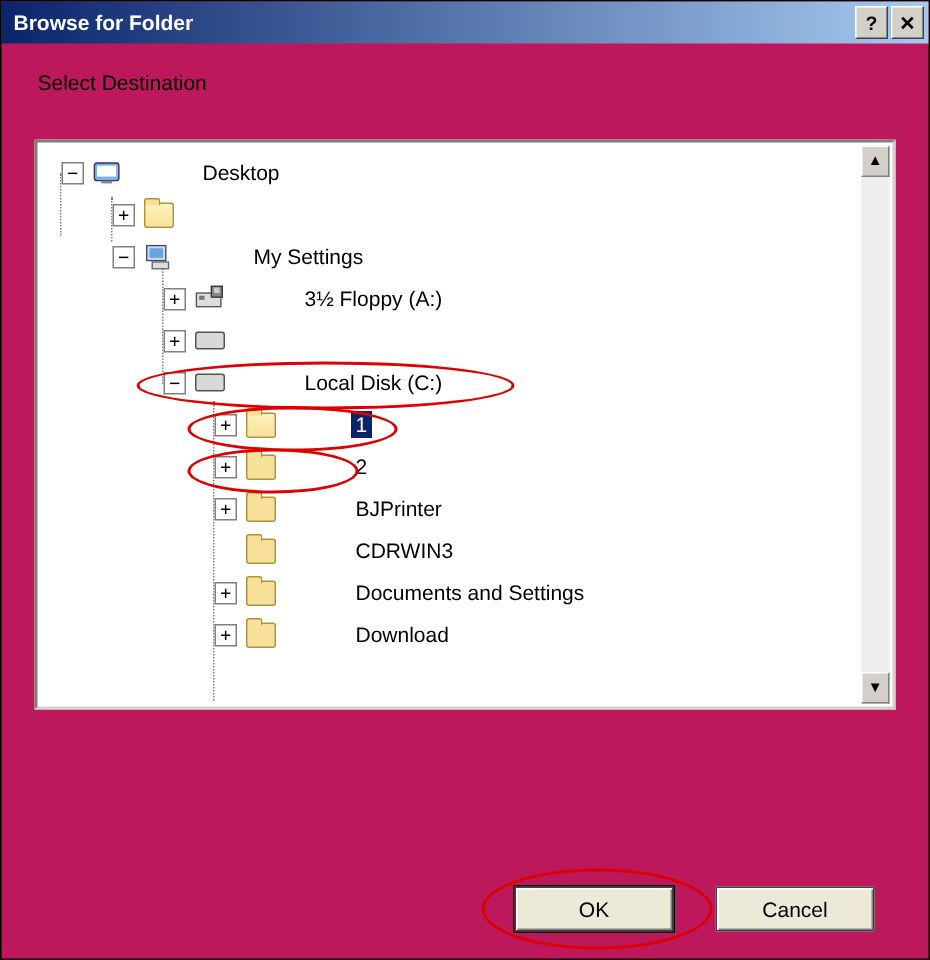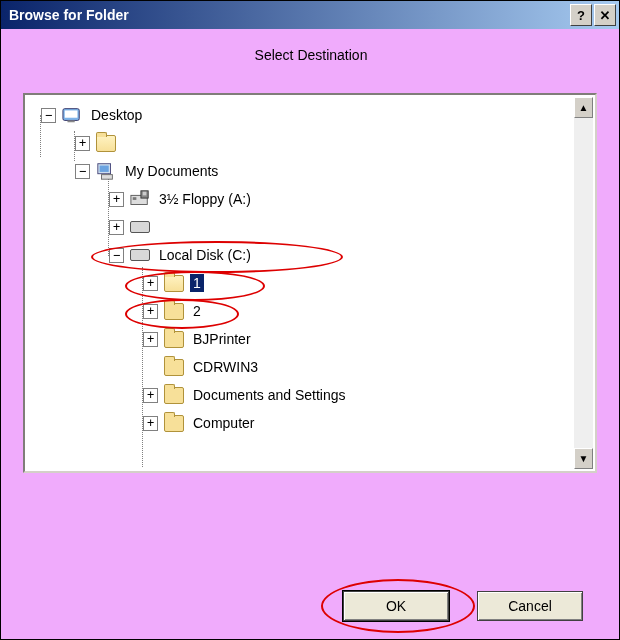--- a/index.html
+++ b/index.html
@@ -1,35 +1,35 @@
 <!DOCTYPE html>
 <html><head>
 <meta charset="utf-8">
 <style>
   html,body{margin:0;padding:0;font-family:Tahoma,Arial,sans-serif;font-size:13px;background:#ece9d8;}
-  .window{width:620px;height:640px;box-sizing:border-box;background:#f0abfc;border:1px solid #000;position:relative;}
+  .window{width:620px;height:640px;box-sizing:border-box;background:#be185d;border:1px solid #000;position:relative;}
   .titlebar{height:28px;background:linear-gradient(to right,#0a246a,#a6caf0);color:#fff;display:flex;align-items:center;padding:0 3px 0 8px;font-weight:bold;font-size:14px;}
   .titlebar .title{flex:1;}
   .titlebar .btn{width:20px;height:20px;background:#d4d0c8;border:1px solid #fff;border-right-color:#404040;border-bottom-color:#404040;margin-left:2px;color:#000;display:flex;align-items:center;justify-content:center;font-family:Arial;font-size:13px;font-weight:bold;cursor:default;}
-  .content{padding:18px 22px 0 22px;text-align:center;}
+  .content{padding:18px 22px 0 22px;}
   .instr{margin:0 0 30px 2px;font-size:14px;}
   .tree-wrap{position:relative;}
   .tree{height:380px;background:#fff;border:2px inset #d4d0c8;padding:6px 2px 2px 8px;overflow:hidden;box-sizing:border-box;position:relative;font-size:14px;}
   .scrollbar{position:absolute;right:2px;top:2px;bottom:2px;width:19px;background:#efefef;}
   .sb-btn{position:absolute;left:0;right:0;height:19px;background:#d4d0c8;border:1px solid #fff;border-right-color:#808080;border-bottom-color:#808080;display:flex;align-items:center;justify-content:center;font-size:10px;color:#000;}
   .sb-btn.up{top:0}.sb-btn.dn{bottom:0}
   .row{display:flex;align-items:center;height:28px;position:relative;}
   .tw{width:13px;height:13px;border:1px solid #808080;background:#fff;display:inline-flex;align-items:center;justify-content:center;font-size:12px;line-height:9px;font-family:monospace;margin-right:6px;cursor:default;}
   .dotted-v{position:absolute;border-left:1px dotted #808080;}
   .ico{width:20px;height:18px;margin-right:6px;display:inline-flex;align-items:center;justify-content:center;}
   .folder{width:20px;height:15px;background:#f7e099;border:1px solid #b0923a;border-radius:0 2px 2px 2px;position:relative;}
   .folder.open{background:linear-gradient(#fff2c0,#f7e099);}
   .folder:before{content:"";position:absolute;left:-1px;top:-4px;width:9px;height:4px;background:#f7e099;border:1px solid #b0923a;border-bottom:none;border-radius:2px 2px 0 0;}
   .drive{width:22px;height:10px;background:#d8d8d8;border:1px solid #555;border-radius:2px;}
-  .lbl{white-space:nowrap;padding:1px 3px;}
+  .lbl{white-space:nowrap;padding:1px 3px;margin-left:44px;}
   .lbl.sel{background:#0a246a;color:#fff;}
   .annot{position:absolute;border:2px solid #d00;border-radius:50%;pointer-events:none;}
   .btnbar{position:absolute;left:0;right:0;bottom:18px;display:flex;justify-content:flex-end;gap:28px;padding:0 36px;}
   .btnbar button{width:106px;height:30px;background:#ece9d8;border:1px solid #404040;box-shadow:inset 1px 1px 0 #fff,inset -1px -1px 0 #808080;font-family:inherit;font-size:14px;}
   .btnbar button.default{outline:1px solid #000;outline-offset:0;}
   svg.tiny{width:22px;height:20px;}
 </style>
 </head>
 <body>
 
@@ -73,21 +73,21 @@
 
         <div class="row" style="padding-left:42px">
           <span class="tw">−</span>
           <span class="ico">
             <svg class="tiny" viewBox="0 0 22 20">
                 <rect x="2" y="2" width="14" height="11" fill="#cde" stroke="#447"></rect>
                 <rect x="4" y="4" width="10" height="7" fill="#6aa3e0"></rect>
                 <rect x="6" y="14" width="12" height="5" fill="#ddd" stroke="#666"></rect>
               </svg>
           </span>
-          <span class="lbl">My Documents</span>
+          <span class="lbl">My Settings</span>
         </div>
 
         <div class="row" style="padding-left:76px">
           <span class="tw">+</span>
           <span class="ico">
             <svg class="tiny" viewBox="0 0 22 20">
                 <rect x="1" y="6" width="18" height="10" fill="#ddd" stroke="#555"></rect>
                 <rect x="3" y="8" width="4" height="3" fill="#777"></rect>
                 <rect x="12" y="1" width="8" height="8" fill="#888" stroke="#333"></rect>
                 <rect x="14" y="2" width="4" height="4" fill="#ccc"></rect>
@@ -149,21 +149,21 @@
               <span class="folder"></span>
             </span>
           <span class="lbl">Documents and Settings</span>
         </div>
 
         <div class="row" style="padding-left:110px">
           <span class="tw">+</span>
           <span class="ico">
               <span class="folder"></span>
             </span>
-          <span class="lbl">Computer</span>
+          <span class="lbl">Download</span>
         </div>
 
         <div class="scrollbar">
           <div class="sb-btn up">▲</div>
           <div class="sb-btn dn">▼</div>
         </div>
       </div>
 
       <div class="annot" style="left:68px;top:148px;width:248px;height:28px;"></div>
       <div class="annot" style="left:102px;top:178px;width:136px;height:26px;"></div>

